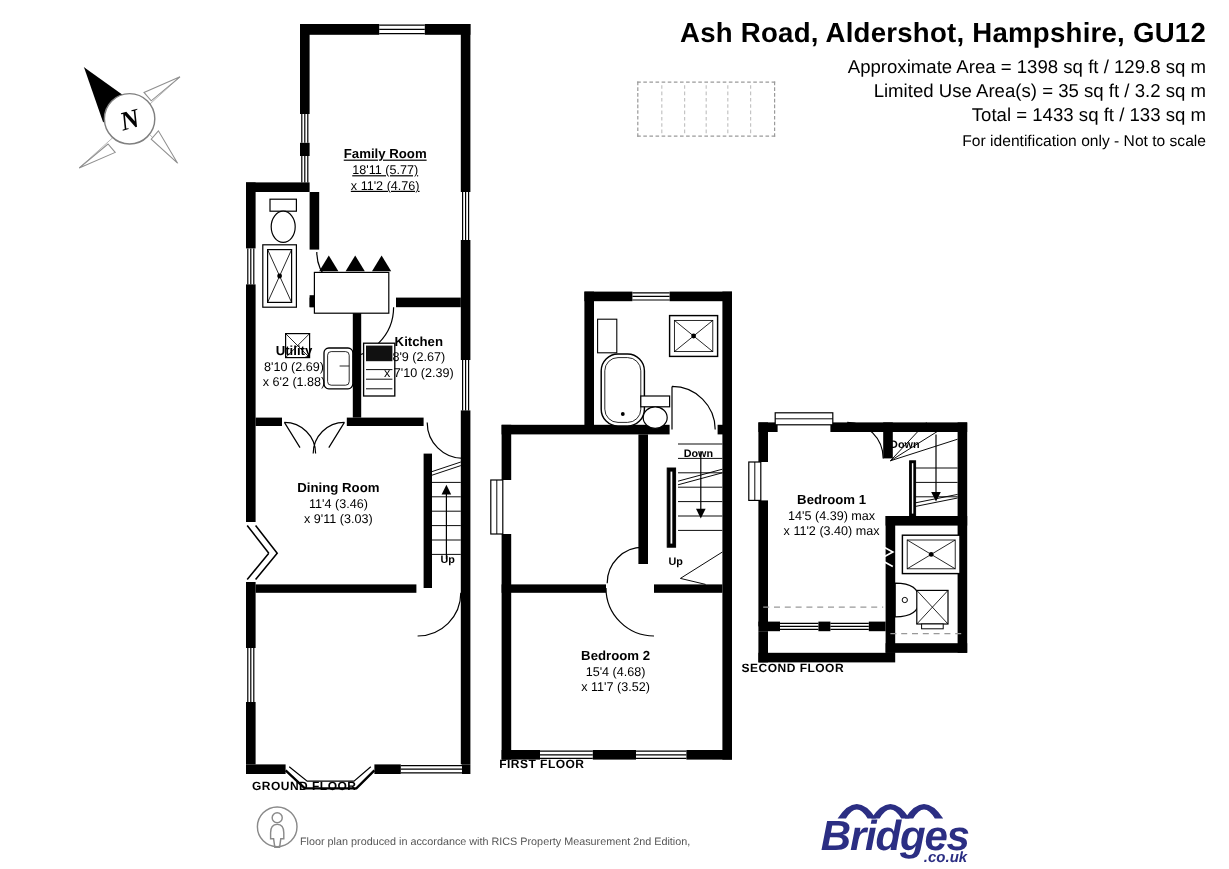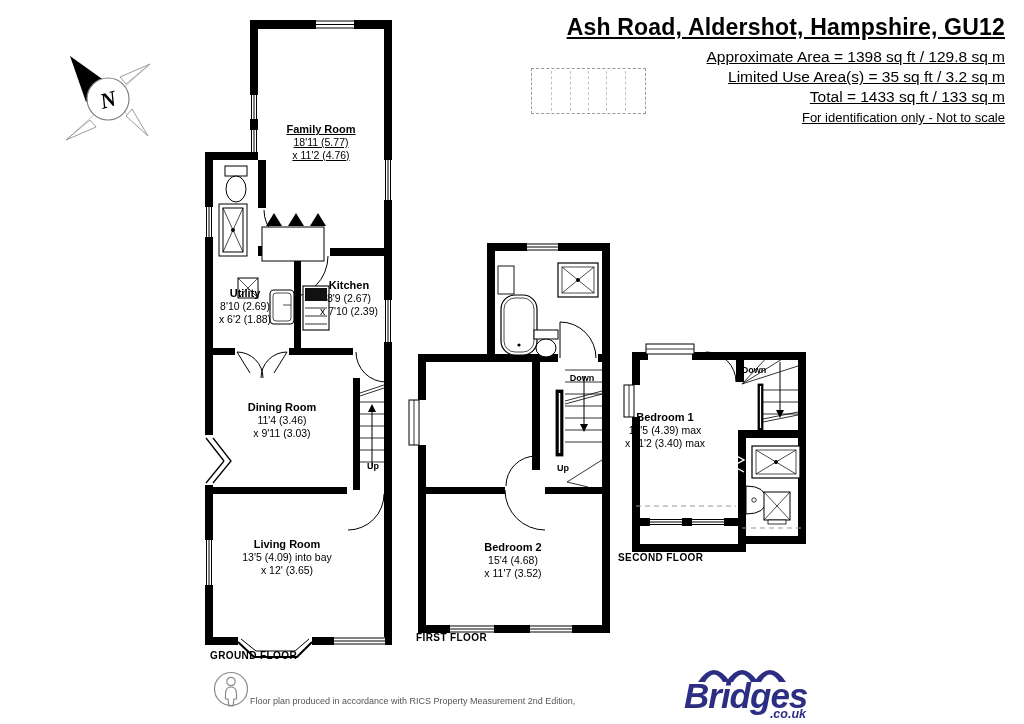--- a/index.html
+++ b/index.html
@@ -1,20 +1,20 @@
 <!DOCTYPE html>
 <html><head>
 <meta charset="utf-8">
 <style>
   html,body{margin:0;padding:0;background:#fff;}
   #page{position:relative;width:1024px;height:724px;background:#fff;overflow:hidden;
         font-family:"Liberation Sans",sans-serif;color:#000;}
   svg{position:absolute;left:0;top:0;}
   
-  .hdr{position:absolute;top:14px;right:19px;text-align:right;text-decoration:underline;}
+  .hdr{position:absolute;top:14px;right:19px;text-align:right;}
   .hdr .title{font-size:23px;font-weight:bold;letter-spacing:0.2px;}
   .hdr .area{font-size:15.5px;line-height:20px;margin-top:6px;}
   .hdr .note{font-size:13px;margin-top:3px;}
   
   .legend{position:absolute;left:531px;top:68px;width:115px;height:46px;
           border:1px dashed #9a9a9a;box-sizing:border-box;}
   .legend .hatch{position:absolute;inset:2px;display:flex;}
   .legend .hatch i{flex:1;border-right:1px dashed #c4c4c4;}
   .legend .hatch i:last-child{border-right:none;}
   .legend .txt{position:relative;z-index:1;font-size:11px;font-weight:bold;
@@ -296,38 +296,33 @@
 <div class="room" style="left:307px;top:279px;width:84px;">
   <div class="rname">Kitchen</div>
   <div>8'9 (2.67)</div>
   <div>x 7'10 (2.39)</div>
 </div>
 <div class="room" style="left:212px;top:401px;width:140px;">
   <div class="rname">Dining Room</div>
   <div>11'4 (3.46)</div>
   <div>x 9'11 (3.03)</div>
 </div>
-<div class="room" style="left:212px;top:538px;width:150px;">
-  <div class="rname">Living Room</div>
-  <div>13'5 (4.09) into bay</div>
-  <div>x 12' (3.65)</div>
-</div>
 <div class="stair" style="left:358px;top:461px;width:30px;">Up</div>
 <div class="floorlbl" style="left:210px;top:650px;">GROUND FLOOR</div>
 
 <div class="room" style="left:443px;top:541px;width:140px;">
   <div class="rname">Bedroom 2</div>
   <div>15'4 (4.68)</div>
   <div>x 11'7 (3.52)</div>
 </div>
 <div class="stair" style="left:564px;top:373px;width:36px;">Down</div>
 <div class="stair" style="left:548px;top:463px;width:30px;">Up</div>
 <div class="floorlbl" style="left:416px;top:632px;">FIRST FLOOR</div>
 
-<div class="room" style="left:604px;top:411px;width:122px;">
+<div class="room" style="left:632px;top:411px;width:122px;">
   <div class="rname">Bedroom 1</div>
   <div>14'5 (4.39) max</div>
   <div>x 11'2 (3.40) max</div>
 </div>
 <div class="stair" style="left:736px;top:365px;width:36px;">Down</div>
 <div class="floorlbl" style="left:618px;top:552px;">SECOND FLOOR</div>
 
 <div class="foot">
   <div>Floor plan produced in accordance with RICS Property Measurement 2nd Edition,</div>
   

